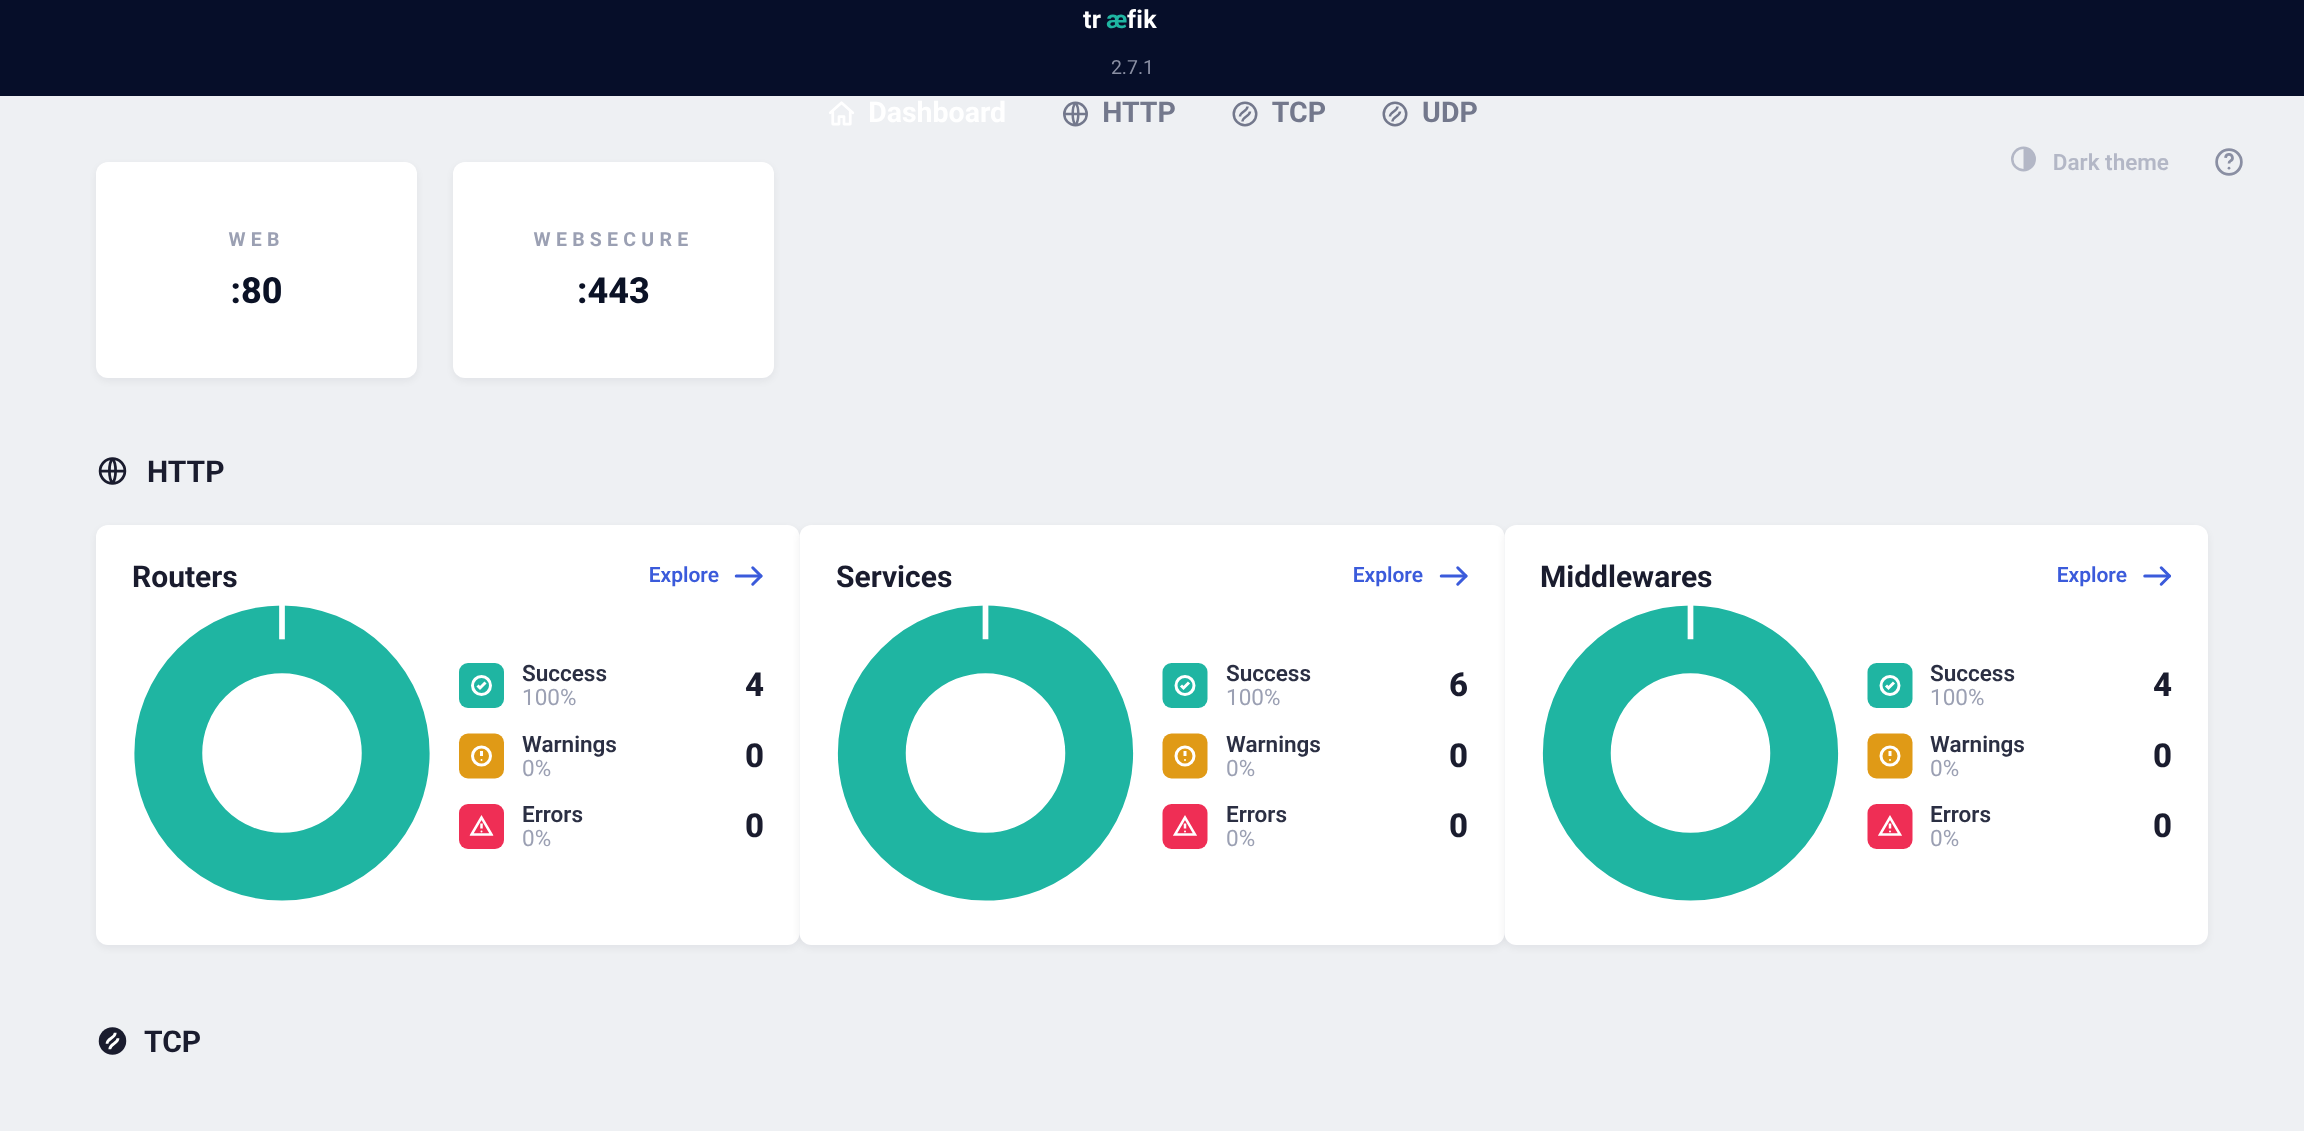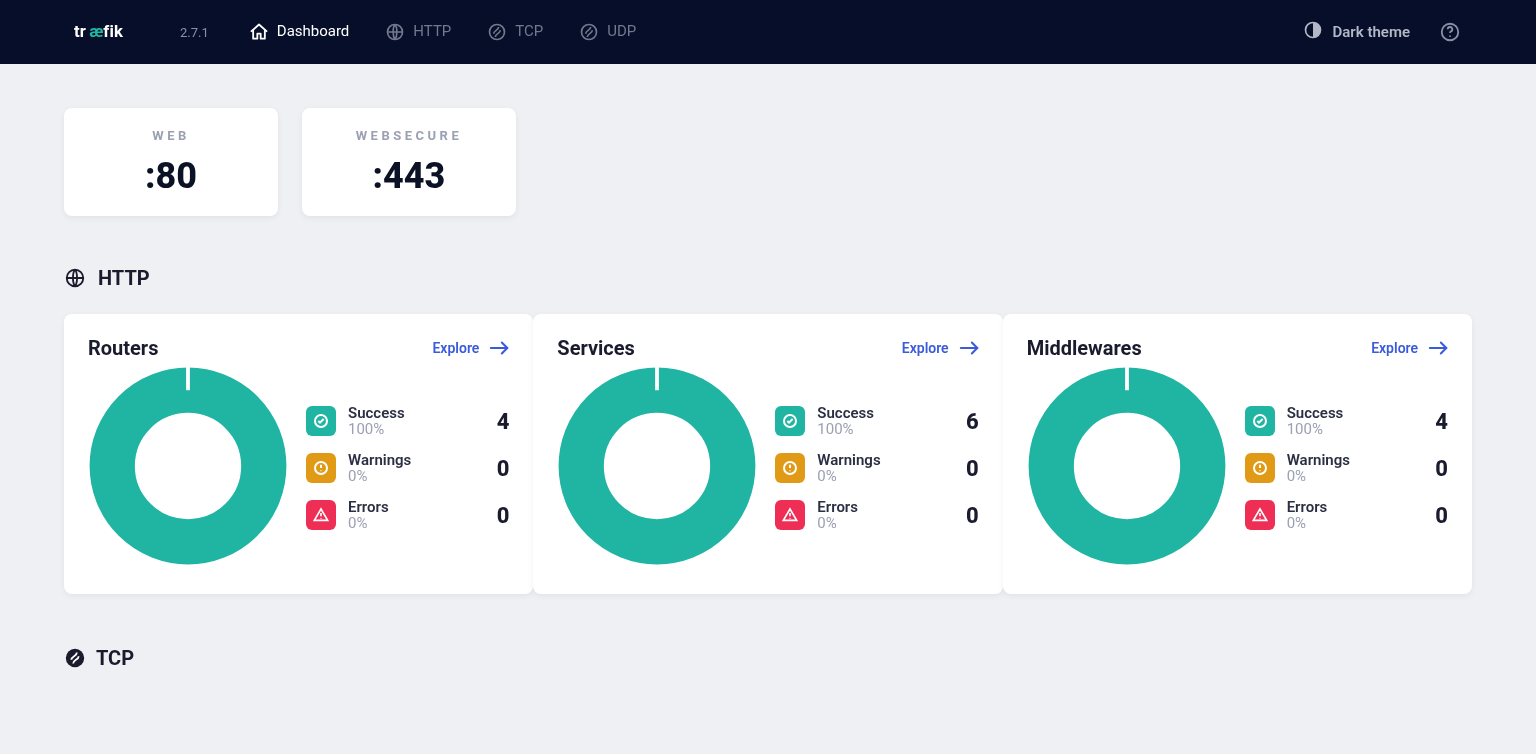--- a/index.html
+++ b/index.html
@@ -8,46 +8,47 @@
     font-family: -apple-system, BlinkMacSystemFont, "Segoe UI", Roboto, "Helvetica Neue", Arial, sans-serif;
     background: #eef0f3;
     color: #1a1c2e;
   }
   
   .nav {
     height: 64px;
     background: #060e29;
     display: flex;
     align-items: center;
-    padding: 0 74px;
+    padding: 0 38px;
     gap: 10px;
+    flex-direction: column;
   }
   .logo {
     color: #fff;
     font-weight: 700;
     font-size: 24px;
     display: flex;
     align-items: center;
     gap: 6px;
     letter-spacing: 0.3px;
   }
   .logo-svg { width: 92px; height: 28px; display:block; }
   .version {
     color: #8a8fa3;
     font-size: 13px;
     margin-left: 4px;
     margin-right: 30px;
   }
   .nav-tabs { display: flex; align-items: center; gap: 36px; }
   .nav-tab {
     display: flex;
-    align-items: flex-start;
+    align-items: flex-end;
     gap: 8px;
-    font-size: 15px;
-    font-weight: 400;
+    font-size: 19px;
+    font-weight: 700;
     color: #73788c;
     cursor: pointer;
   }
   .nav-tab.active { color: #fff; }
   .nav-tab .icon { width: 20px; height: 20px; display:inline-flex; align-items:center; justify-content:center; }
   .nav-right { margin-left: auto; display:flex; align-items:center; gap: 28px; }
   .theme-toggle { display:flex; align-items:center; gap:10px; color:#b3b7c6; font-size:15px; font-weight:600; cursor:pointer; }
   .help-btn { width:24px; height:24px; display:inline-flex; align-items:center; justify-content:center; color:#8a8fa3; cursor:pointer; }
 
   
@@ -57,25 +58,25 @@
     font-size: 20px; font-weight: 700; color:#1a1c2e;
     margin-bottom: 24px;
   }
   .section-header .sh-icon { width:22px; height:22px; display:inline-flex; align-items:center; justify-content:center; }
 
   
   .ep-row { display:flex; gap:24px; margin-bottom: 50px; }
   .ep-card {
     background:#fff; border-radius:8px;
     box-shadow: 0 2px 6px rgba(16,24,40,.06);
-    width: 214px; height:108px;
+    width: 214px; height:144px;
     display:flex; flex-direction:column; align-items:center; justify-content:center;
   }
   .ep-name { color:#9ba0b3; font-size:13px; font-weight:700; letter-spacing: 3.5px; margin-bottom:12px; text-transform:uppercase; }
-  .ep-port { font-size: 36px; font-weight: 800; color:#0b1226; }
+  .ep-port { font-size: 24px; font-weight: 800; color:#0b1226; }
 
   
   .panels { display:grid; grid-template-columns: repeat(3, 1fr); margin-bottom: 52px; }
   .panel {
     background:#fff; border-radius:8px;
     box-shadow: 0 2px 6px rgba(16,24,40,.06);
     padding: 22px 24px 24px;
   }
   .panel-header { display:flex; align-items:center; justify-content:space-between; margin-bottom: 6px; }
   .panel-title { font-size: 20px; font-weight: 700; color:#1a1c2e; }

